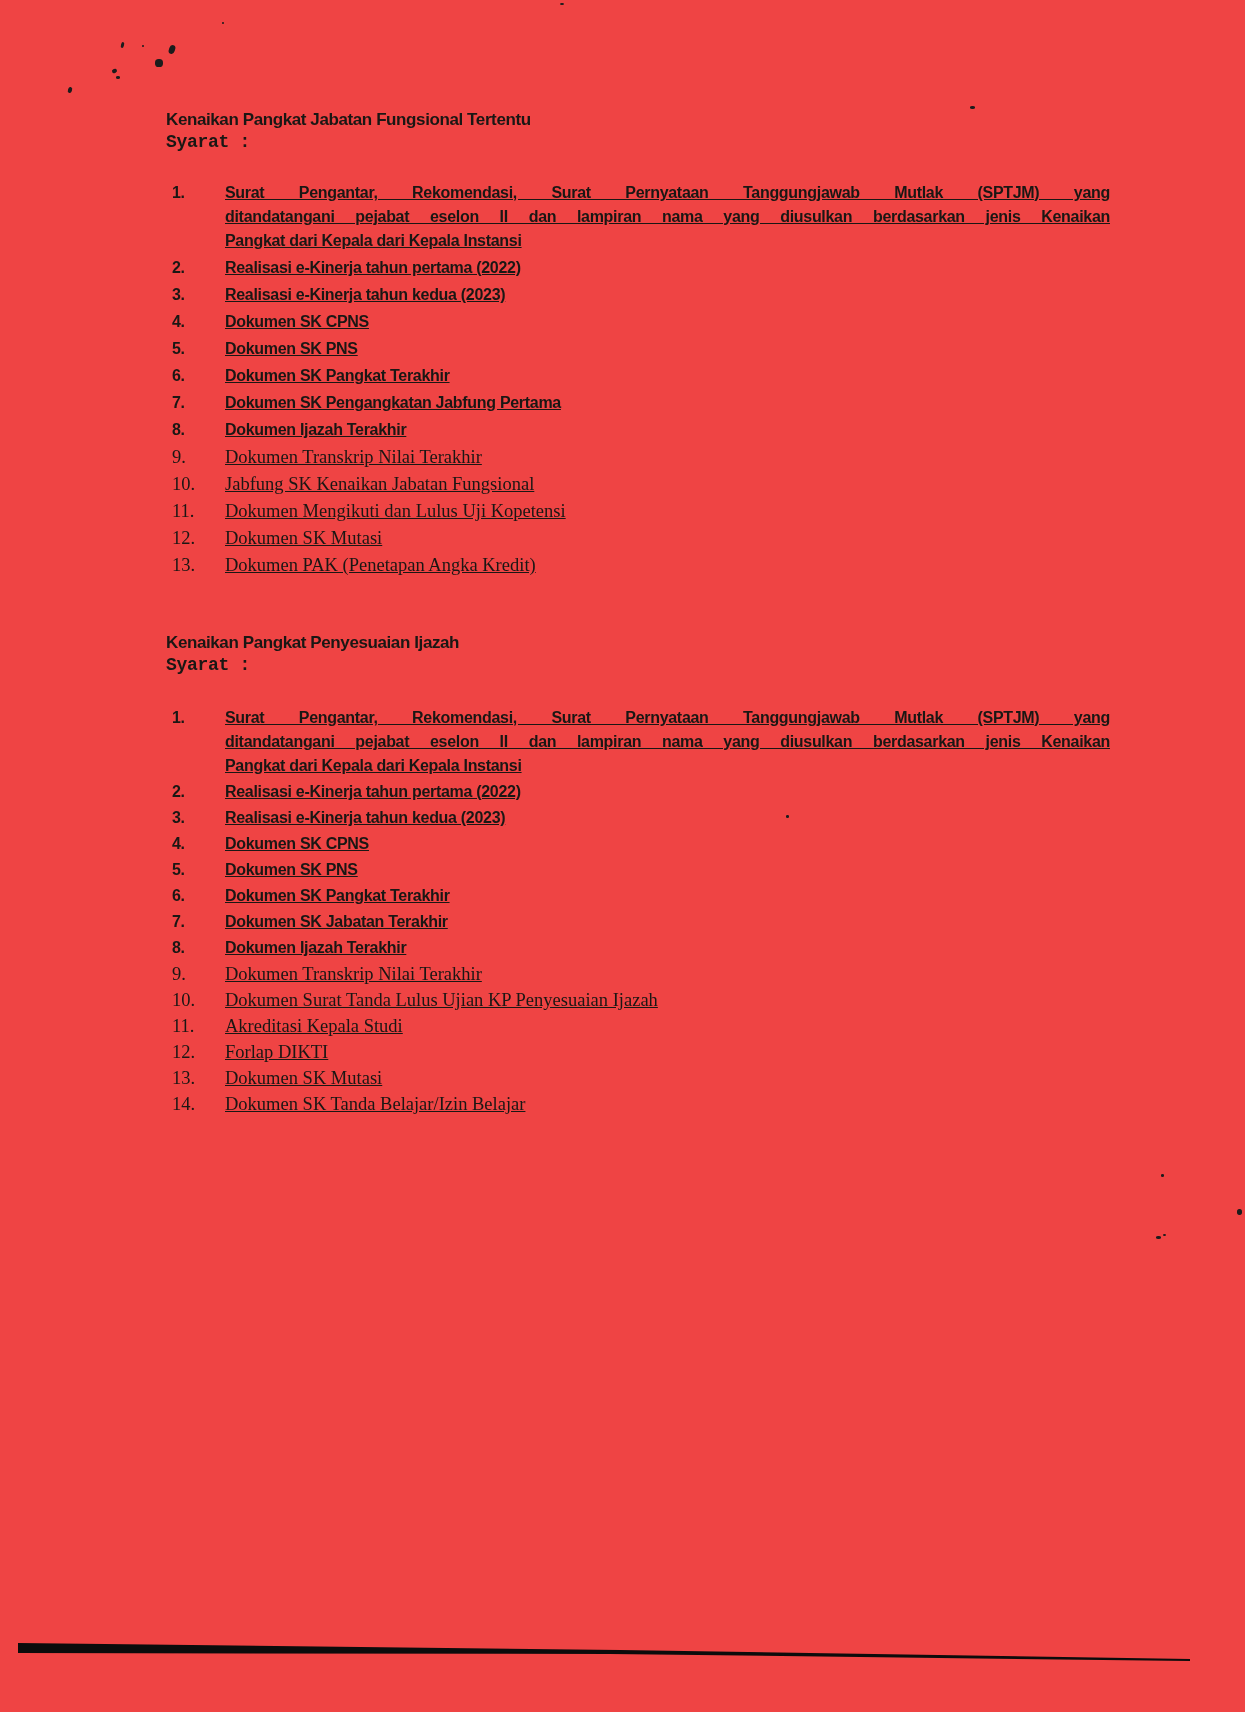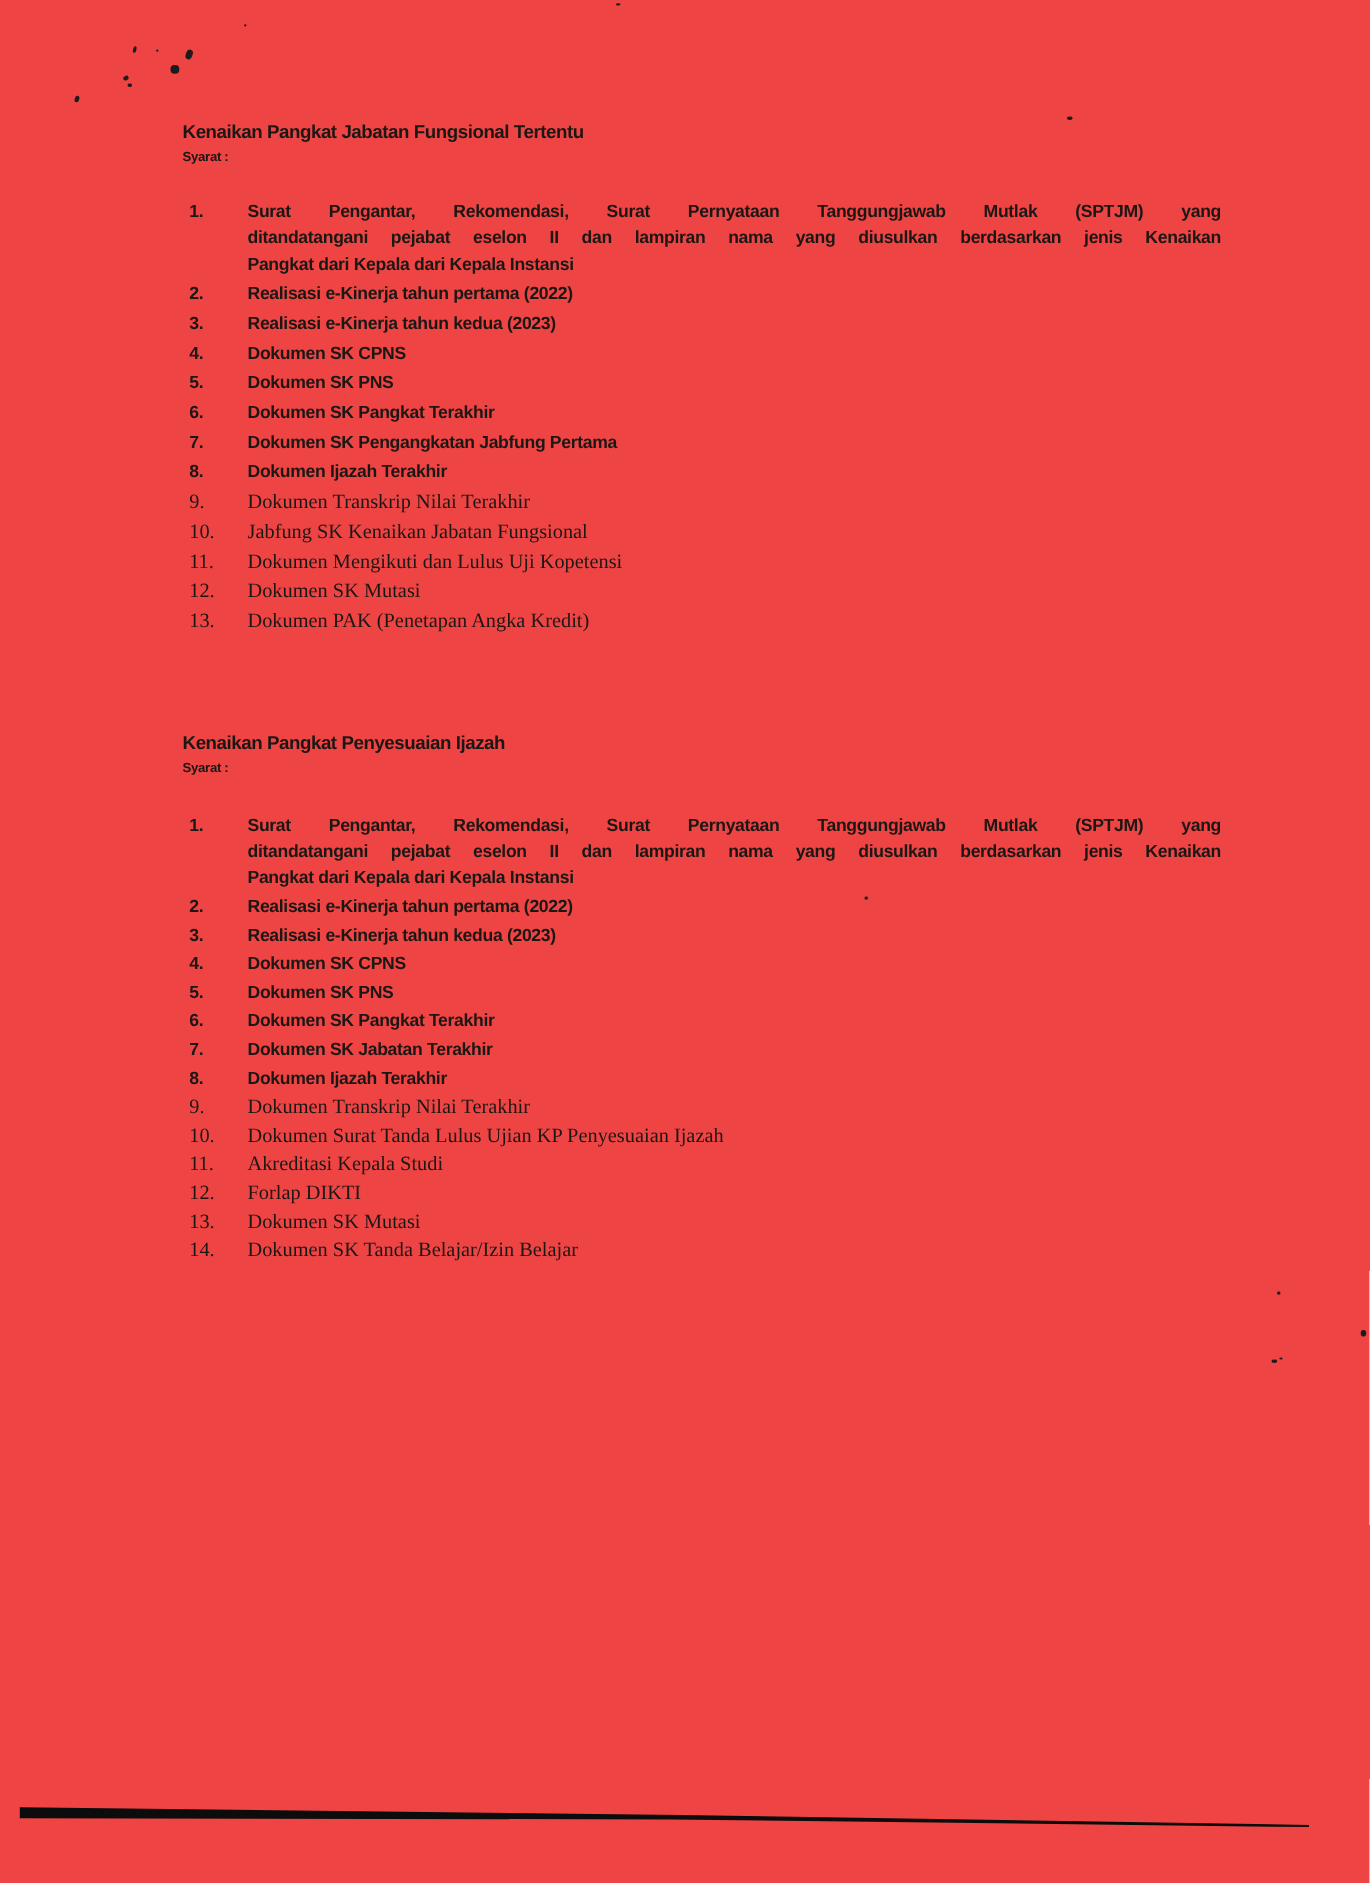--- a/index.html
+++ b/index.html
@@ -7,38 +7,38 @@
     position:relative; width:1245px; height:1712px;
     background:#ef4444; overflow:hidden;
     font-family:"Liberation Sans", sans-serif;
     color:#1a1714;
   }
   .block { position:absolute; left:166px; width:944px; }
   .block h2 {
     margin:0; font-size:17px; font-weight:bold;
     line-height:23px; letter-spacing:-0.4px;
   }
-  .subtitle { font-size:12px; font-weight:bold; line-height:23px; letter-spacing:-0.3px; }
+  .subtitle { font-size:18px; font-weight:bold; line-height:23px; letter-spacing:-0.3px;font-family:Liberation Mono, monospace; }
   ol.reqs {
     list-style:none; margin:27px 0 0 0; padding:0;
     font-size:16px; font-weight:bold; letter-spacing:-0.3px;
   }
   .block-2 ol.reqs { margin-top:29px; }
   ol.reqs li {
     position:relative; padding-left:59px;
     line-height:24px; min-height:24px; margin-bottom:3px;
   }
   .block-2 ol.reqs li { margin-bottom:2px; }
   ol.reqs li .num { position:absolute; left:6px; top:0; }
   
   ol.reqs li:nth-child(n+9) {
     font-family:"Liberation Serif", serif;
     font-weight:normal; font-size:18.5px; letter-spacing:0;
   }
-  .txt { display:block; }
+  .txt { display:block;text-decoration:underline; }
   .txt .jl { text-align:justify; text-align-last:justify; }
   .speck {
     position:absolute; background:#1c1c1c; border-radius:45%;
   }
   .scanbar { position:absolute; left:0; top:1628px; }
 </style>
 </head>
 <body>
 
 <div class="page">
@@ -115,21 +115,21 @@
           <span class="num">12.</span>
           <span class="txt">Dokumen SK Mutasi</span>
         </li>
         <li>
           <span class="num">13.</span>
           <span class="txt">Dokumen PAK (Penetapan Angka Kredit)</span>
         </li>
       </ol>
   </section>
 
-  <section class="block block-2" style="top:664px">
+  <section class="block block-2" style="top:631px">
     <h2>Kenaikan Pangkat Penyesuaian Ijazah</h2>
     <div class="subtitle">Syarat :</div>
     <ol class="reqs">
         <li>
           <span class="num">1.</span>
           <span class="txt">
             <div class="jl">Surat Pengantar, Rekomendasi, Surat Pernyataan Tanggungjawab Mutlak (SPTJM) yang</div>
             <div class="jl">ditandatangani pejabat eselon II dan lampiran nama yang diusulkan berdasarkan jenis Kenaikan</div>
             <div>Pangkat dari Kepala dari Kepala Instansi</div>
           </span>

